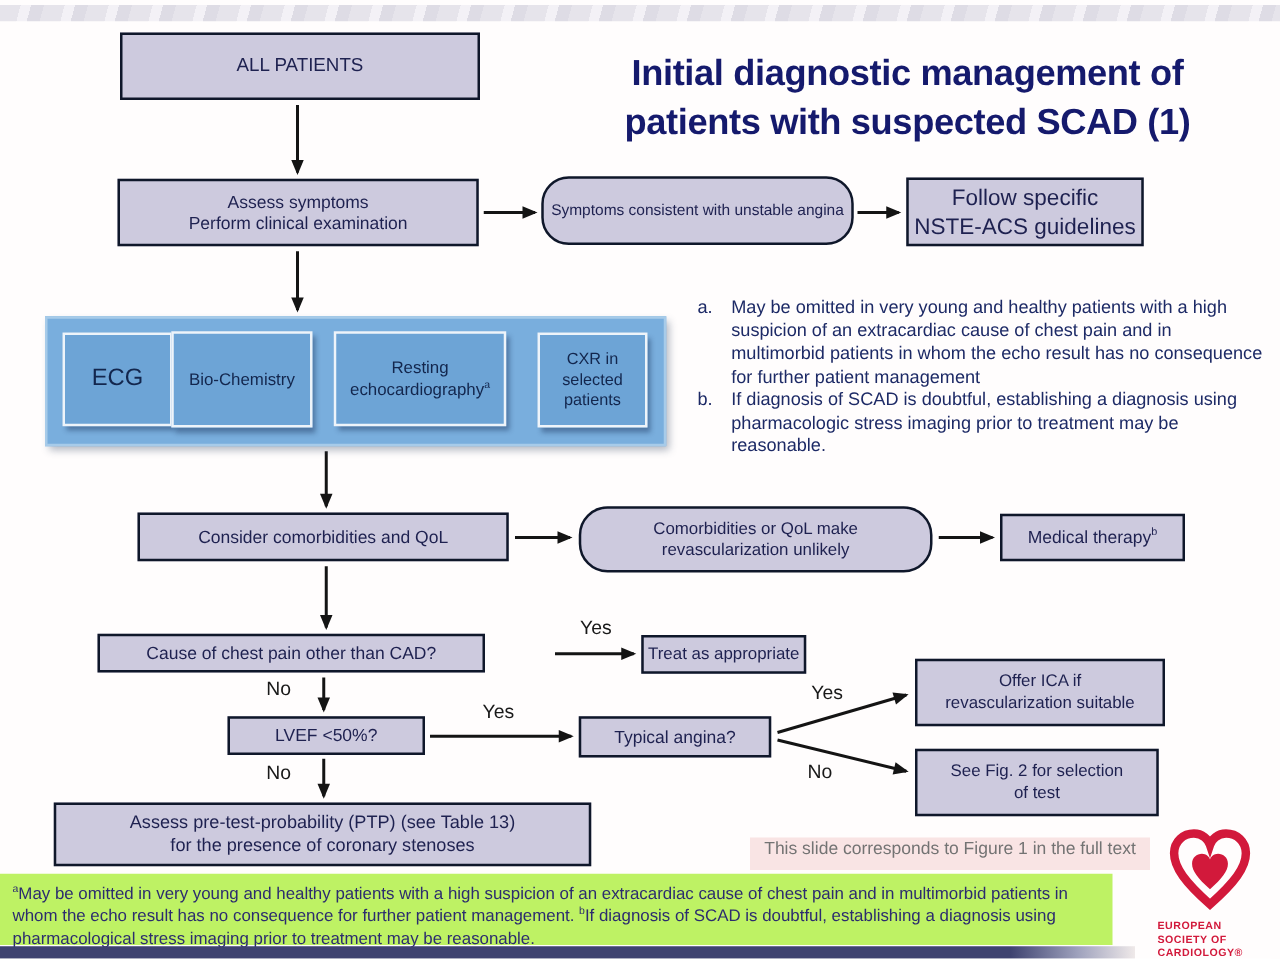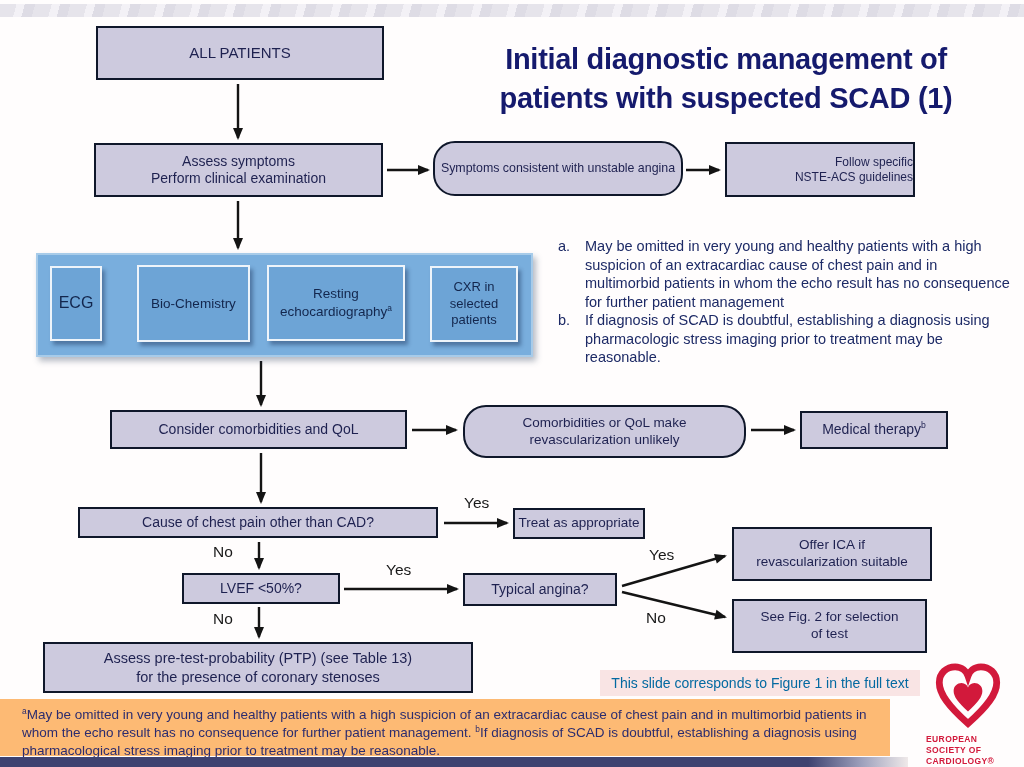--- a/index.html
+++ b/index.html
@@ -19,23 +19,23 @@
             box-shadow:3px 4px 4px rgba(15,35,75,.4);color:#13264d;display:flex;flex-direction:column;
             align-items:center;justify-content:center;text-align:center;font-size:13.5px;line-height:1.3;box-sizing:border-box;}
   .note-panel{position:absolute;left:558px;top:237px;width:452px;color:#1d2a66;font-size:14.5px;line-height:1.28;}
   .note-item{display:flex;}
   .note-marker{width:27px;flex:none;}
   .note-text{flex:1;}
   .lbl{position:absolute;font-size:15.5px;color:#191919;}
   .arrows{position:absolute;left:0;top:0;pointer-events:none;}
   .arrows line{stroke:#141414;stroke-width:2.4;}
   .slide-note{position:absolute;left:600px;top:670px;width:320px;height:26px;background:#f9e4e4;
-              color:#0369a1;font-size:14px;display:flex;align-items:center;justify-content:center;}
-  .footnote{position:absolute;left:0;top:699px;width:890px;height:57px;background:#fdba74;color:#2c2c6e;
-            font-size:13.5px;line-height:1.33;padding:7px 12px 0 22px;box-sizing:border-box;}
+              color:#737373;font-size:14px;display:flex;align-items:flex-start;justify-content:center;}
+  .footnote{position:absolute;left:0;top:699px;width:890px;height:57px;background:#bef264;color:#2c2c6e;
+            font-size:13.5px;line-height:1.33;padding:7px 12px 0 10px;box-sizing:border-box;}
   sup{font-size:.62em;vertical-align:super;line-height:0;}
   .logo{position:absolute;left:916px;top:660px;width:104px;height:102px;text-align:center;}
   .logo-text{margin:2px 0 0 10px;text-align:left;color:#d2193b;font-size:8.5px;font-weight:bold;
              letter-spacing:.4px;line-height:1.3;text-transform:uppercase;}
   .bottom-bar{position:absolute;left:0;top:757px;width:908px;height:10px;
               background:linear-gradient(90deg,#3e4270 0%,#3e4270 89%,#9fa2bd 95%,#efe9e9 100%);}
 </style>
 </head>
 <body>
 
@@ -76,27 +76,27 @@
 
   <div class="box" style="left:94px;top:143px;width:289px;height:54px;">
     <div>Assess symptoms</div>
     <div>Perform clinical examination</div>
   </div>
 
   <div class="box nowrap" style="left:433px;top:141px;width:250px;height:55px;font-size:12.4px;border-radius:22px;">
     <div>Symptoms consistent with unstable angina</div>
   </div>
 
-  <div class="box" style="left:725px;top:142px;width:190px;height:55px;font-size:12px;align-items:flex-end;">
+  <div class="box" style="left:725px;top:142px;width:190px;height:55px;font-size:18px;">
     <div>Follow specific</div>
     <div>NSTE-ACS guidelines</div>
   </div>
 
   <div class="blue-panel">
-    <div class="blue-box" style="left:12px;top:11px;width:52px;height:75px;font-size:16px;">
+    <div class="blue-box" style="left:12px;top:11px;width:88px;height:75px;font-size:19px;">
       <div>ECG</div>
     </div>
     <div class="blue-box" style="left:99px;top:10px;width:113px;height:77px;">
       <div>Bio-Chemistry</div>
     </div>
     <div class="blue-box" style="left:229px;top:10px;width:138px;height:76px;">
       <div>Resting</div>
       <div><span>echocardiography</span><sup>a</sup></div>
     </div>
     <div class="blue-box" style="left:392px;top:11px;width:88px;height:76px;font-size:13px;">
@@ -123,21 +123,21 @@
 
   <div class="box" style="left:463px;top:405px;width:283px;height:53px;font-size:13.5px;border-radius:23px;">
     <div>Comorbidities or QoL make</div>
     <div>revascularization unlikely</div>
   </div>
 
   <div class="box nowrap" style="left:800px;top:411px;width:148px;height:38px;">
     <div><span>Medical therapy</span><sup>b</sup></div>
   </div>
 
-  <div class="box nowrap" style="left:78px;top:507px;width:360px;height:31px;">
+  <div class="box nowrap" style="left:78px;top:507px;width:310px;height:31px;">
     <div>Cause of chest pain other than CAD?</div>
   </div>
 
   <div class="box nowrap" style="left:513px;top:508px;width:132px;height:31px;font-size:13.5px;">
     <div>Treat as appropriate</div>
   </div>
 
   <div class="box nowrap" style="left:182px;top:573px;width:158px;height:31px;">
     <div>LVEF &lt;50%?</div>
   </div>

